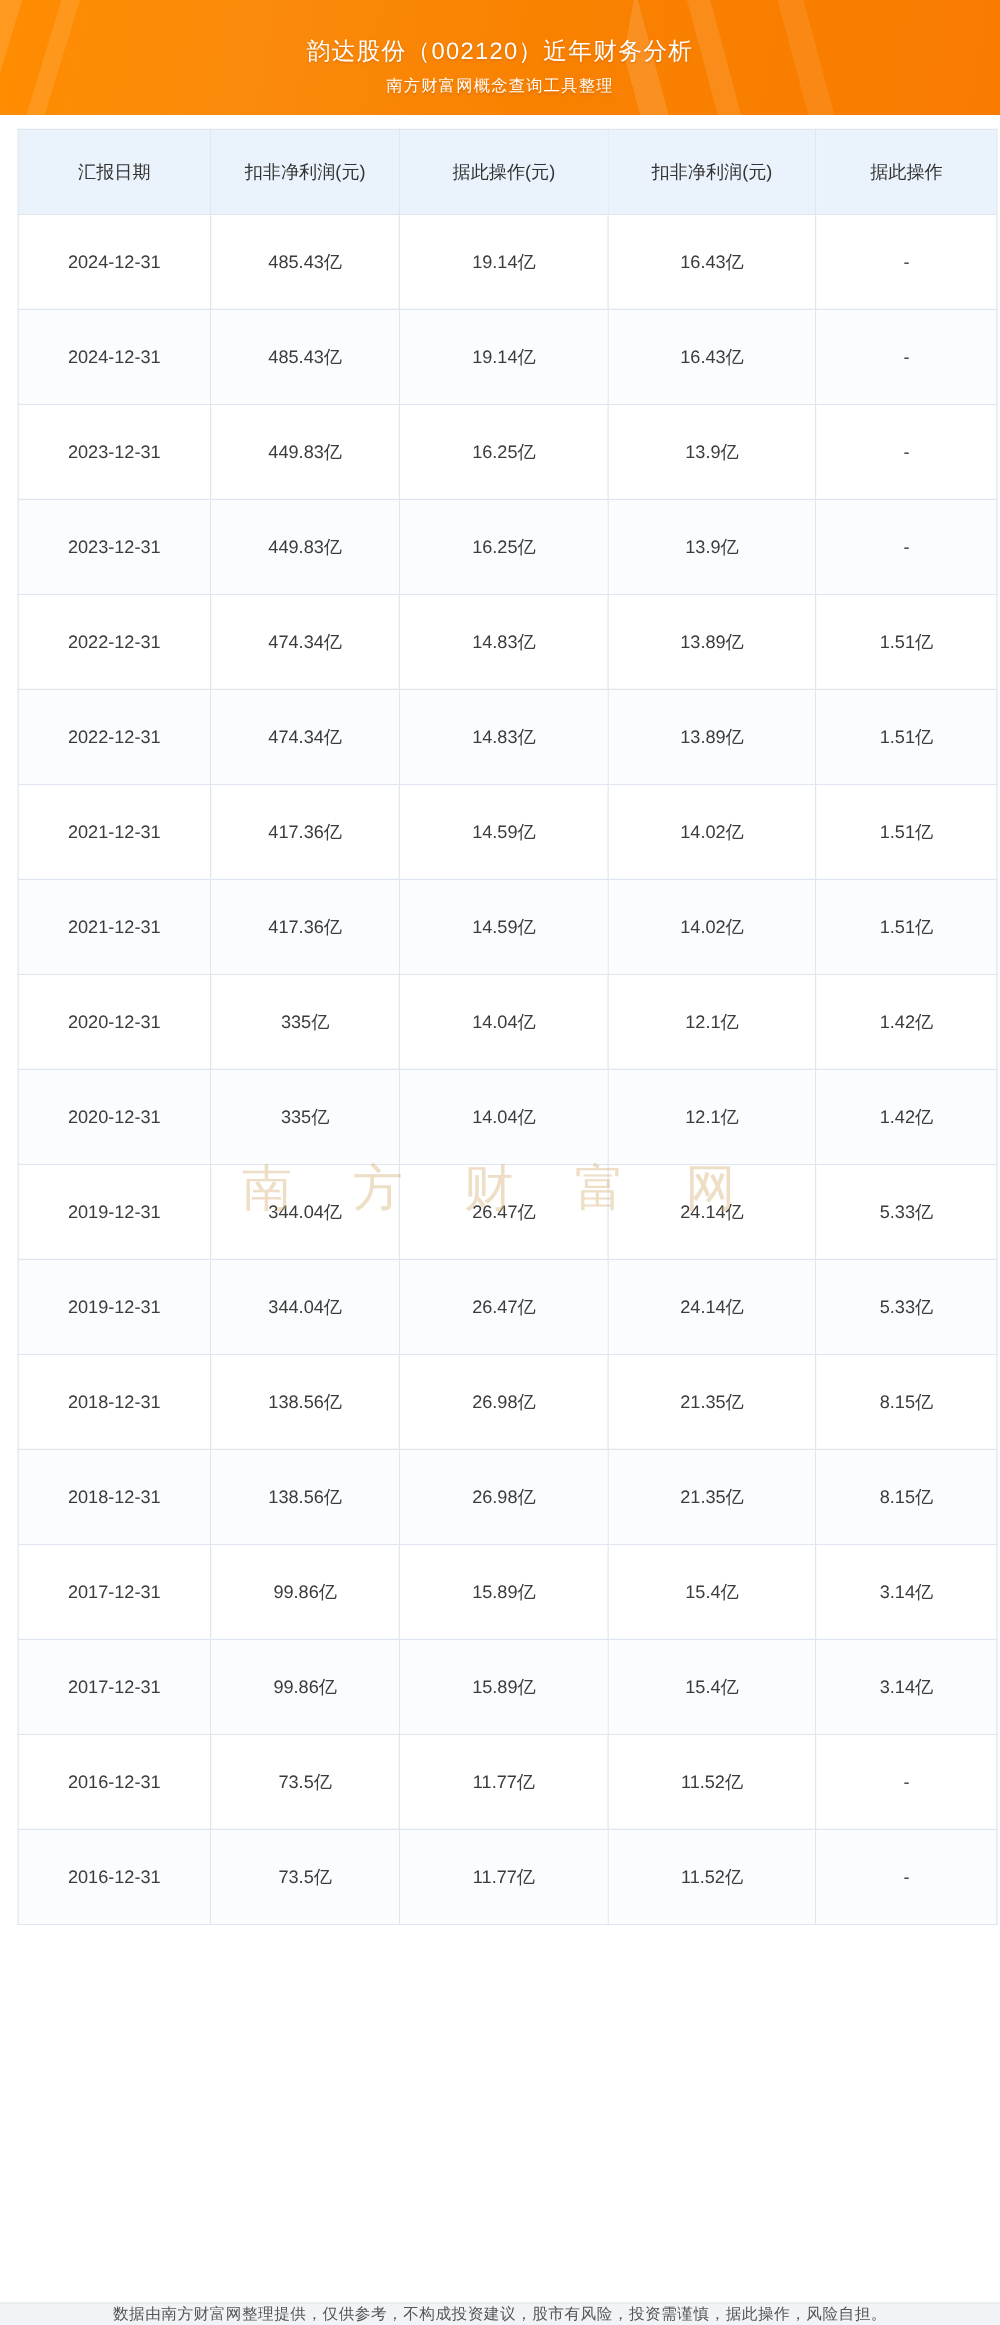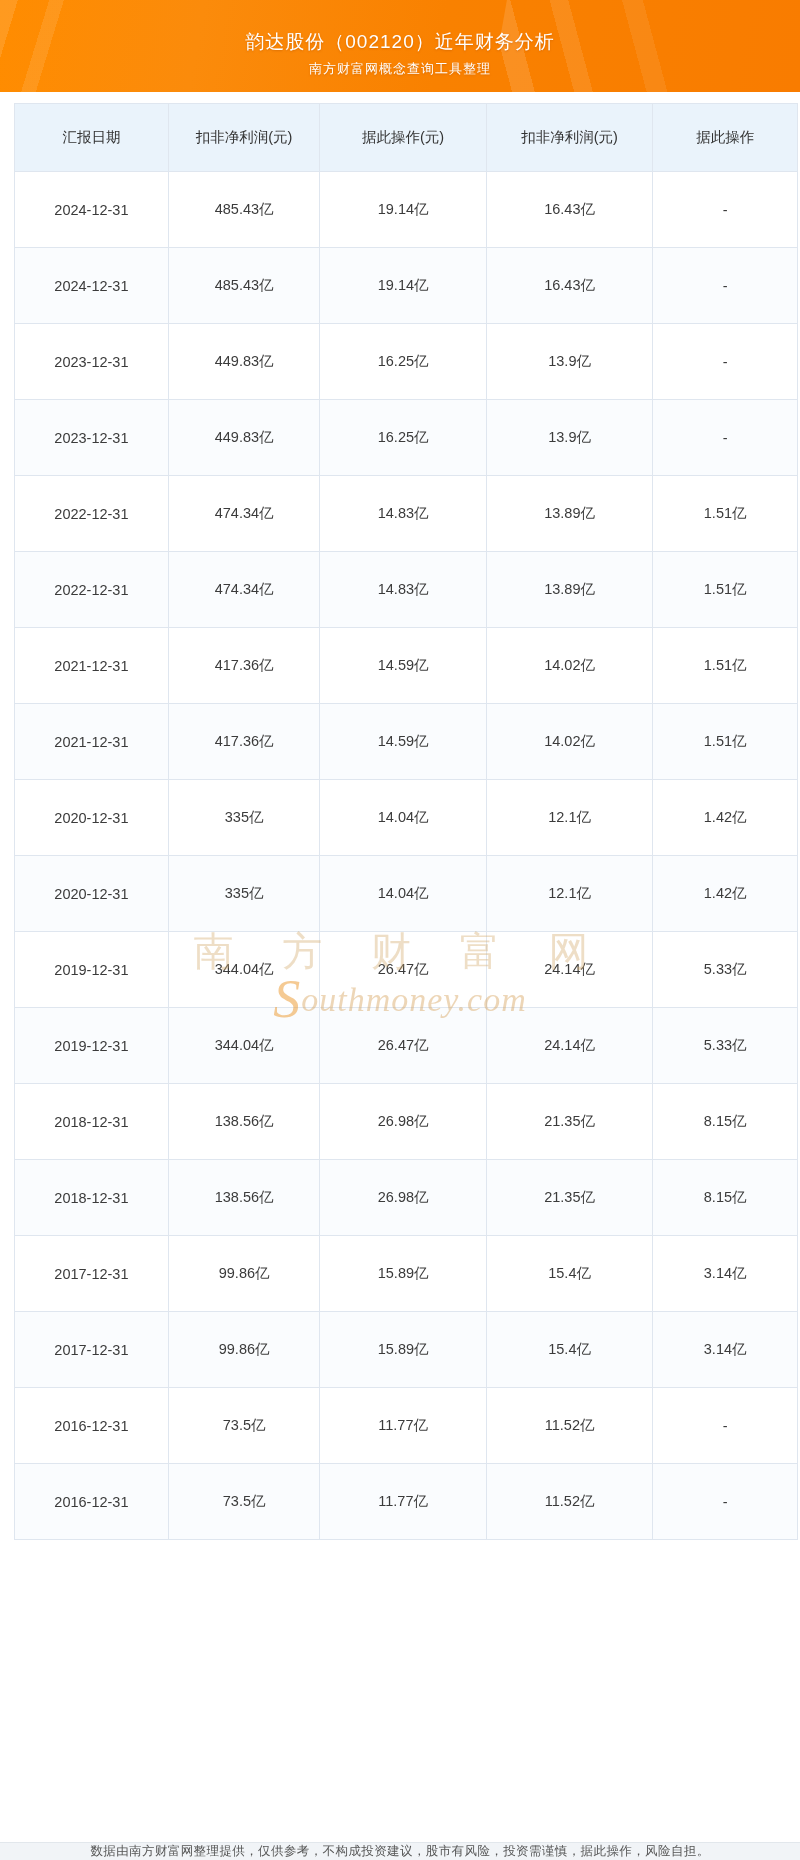--- a/index.html
+++ b/index.html
@@ -316,19 +316,18 @@
           <td>73.5亿</td>
           <td>11.77亿</td>
           <td>11.52亿</td>
           <td>-</td>
         </tr>
       </tbody>
   </table>
 
   <div class="watermark">
     <div class="wm-cn">南 方 财 富 网</div>
-    <div class="wm-en"><span class="wm-s">S</span><span>outhmoney.com</span></div>
   </div>
 </div>
 
 <div class="footer">
   <span>数据由南方财富网整理提供，仅供参考，不构成投资建议，股市有风险，投资需谨慎，据此操作，风险自担。</span>
 </div>
 
 </body></html>

